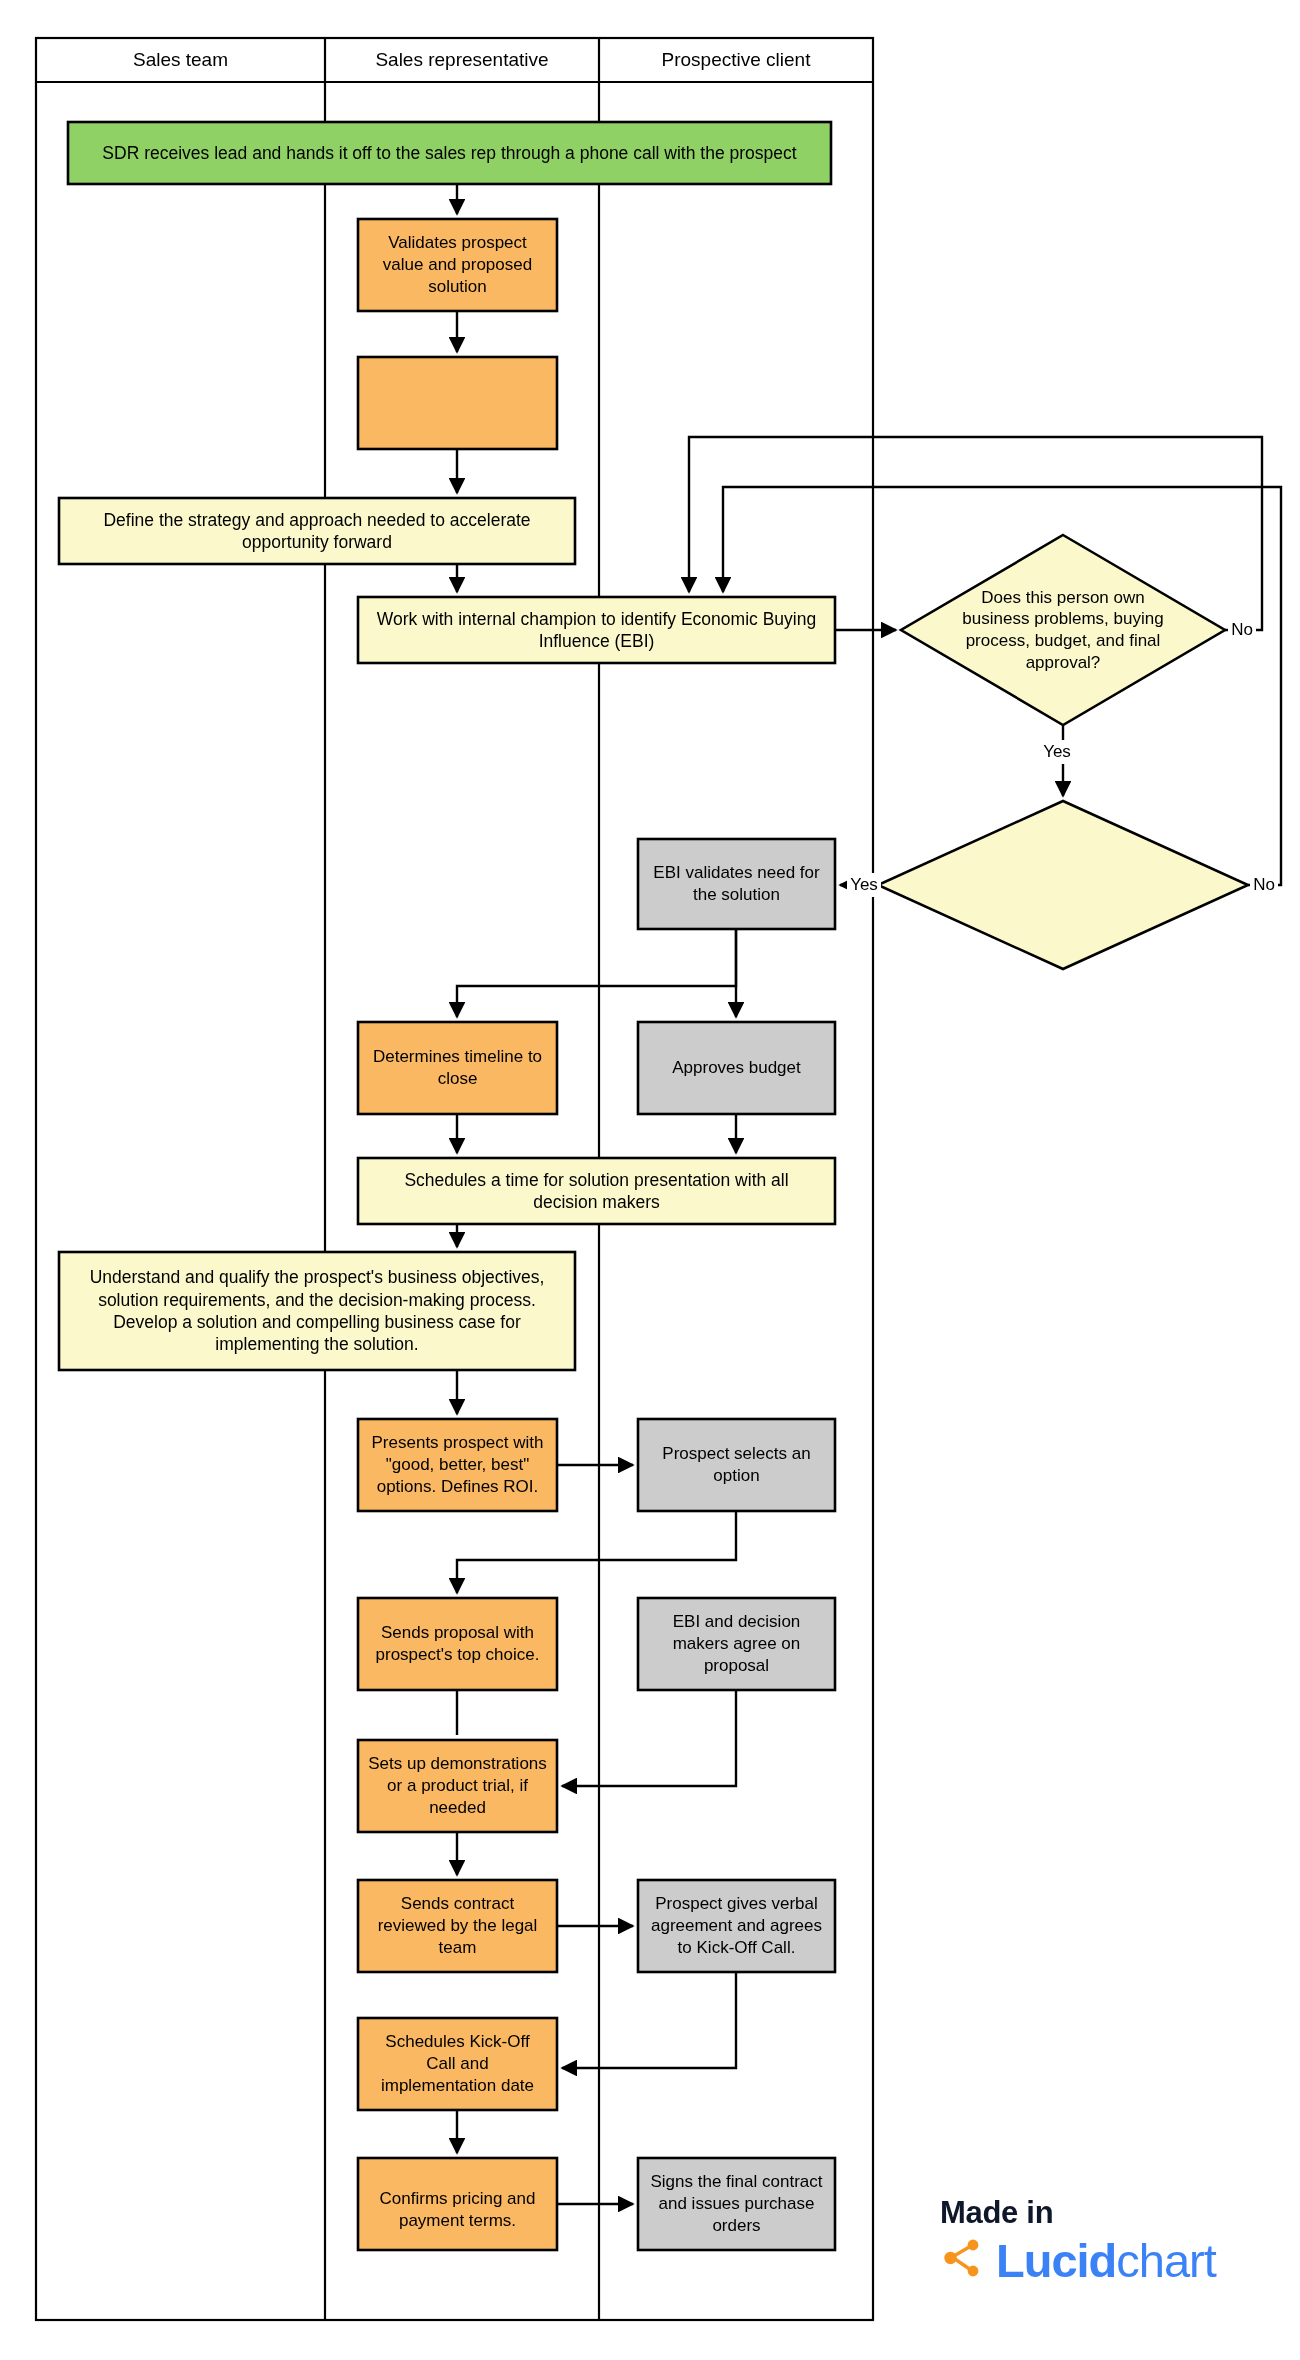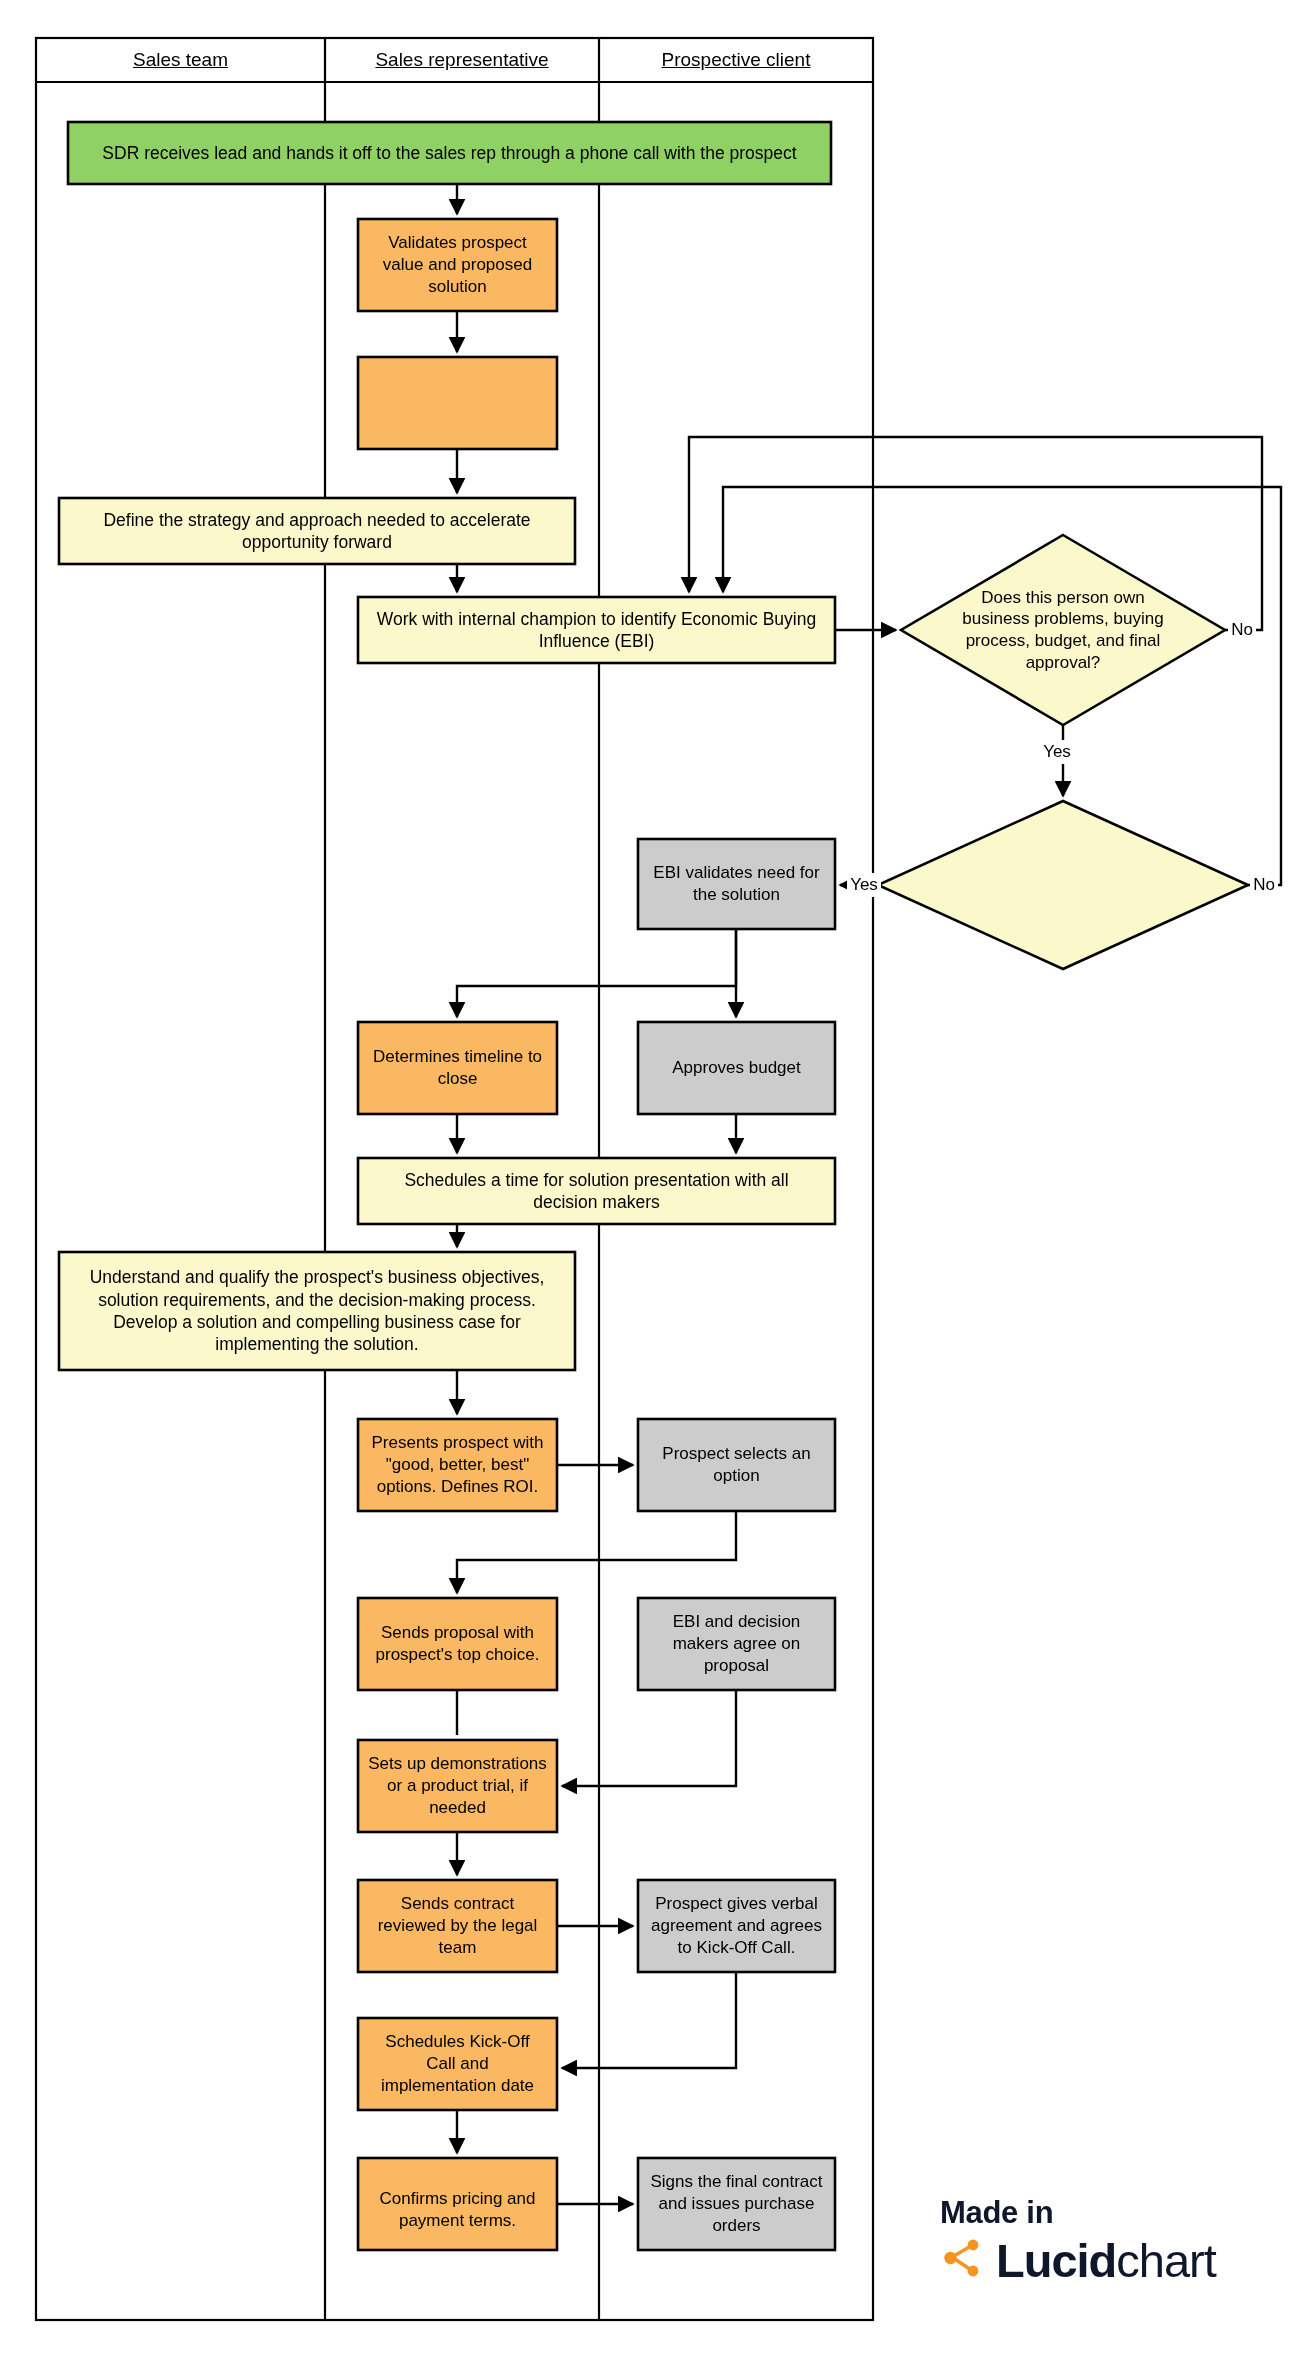--- a/index.html
+++ b/index.html
@@ -6,31 +6,31 @@
   body{width:1300px;height:2360px;font-family:"Liberation Sans",sans-serif;}
   #stage{position:relative;width:1300px;height:2360px;overflow:hidden;background:#fff;}
   svg#canvas{position:absolute;left:0;top:0;width:1300px;height:2360px;}
   .nodeLabel{
     position:absolute;display:flex;align-items:center;justify-content:center;
     text-align:center;box-sizing:border-box;pointer-events:none;
     font-family:"Liberation Sans",sans-serif;color:#000;line-height:1.28;
   }
   .lane-header-text{
     position:absolute;display:flex;align-items:center;justify-content:center;
-    font-size:19px;color:#000;font-family:"Liberation Sans",sans-serif;text-decoration:underline;
+    font-size:19px;color:#000;font-family:"Liberation Sans",sans-serif;
   }
   .edge-label{
     position:absolute;font-size:17px;color:#000;
     font-family:"Liberation Sans",sans-serif;background:#fff;
     display:flex;align-items:center;justify-content:center;
   }
   .logo{position:absolute;left:940px;top:2195px;width:320px;height:140px;}
   .logo-made{font-size:31px;font-weight:bold;color:#0f172a;
     font-family:"Liberation Sans",sans-serif;letter-spacing:-0.3px;}
-  .logo-word{font-size:47px;color:#0f172a;line-height:1;
+  .logo-word{font-size:47px;color:#3b82f6;line-height:1;
     font-family:"Liberation Sans",sans-serif;letter-spacing:-1px;margin-top:6px;}
   .logo-word b{font-weight:bold;}
   .logo-word span.thin{font-weight:normal;}
   .logo-row{display:flex;align-items:center;gap:10px;}
 </style>
 </head>
 <body>
 
 <div id="stage">
 

